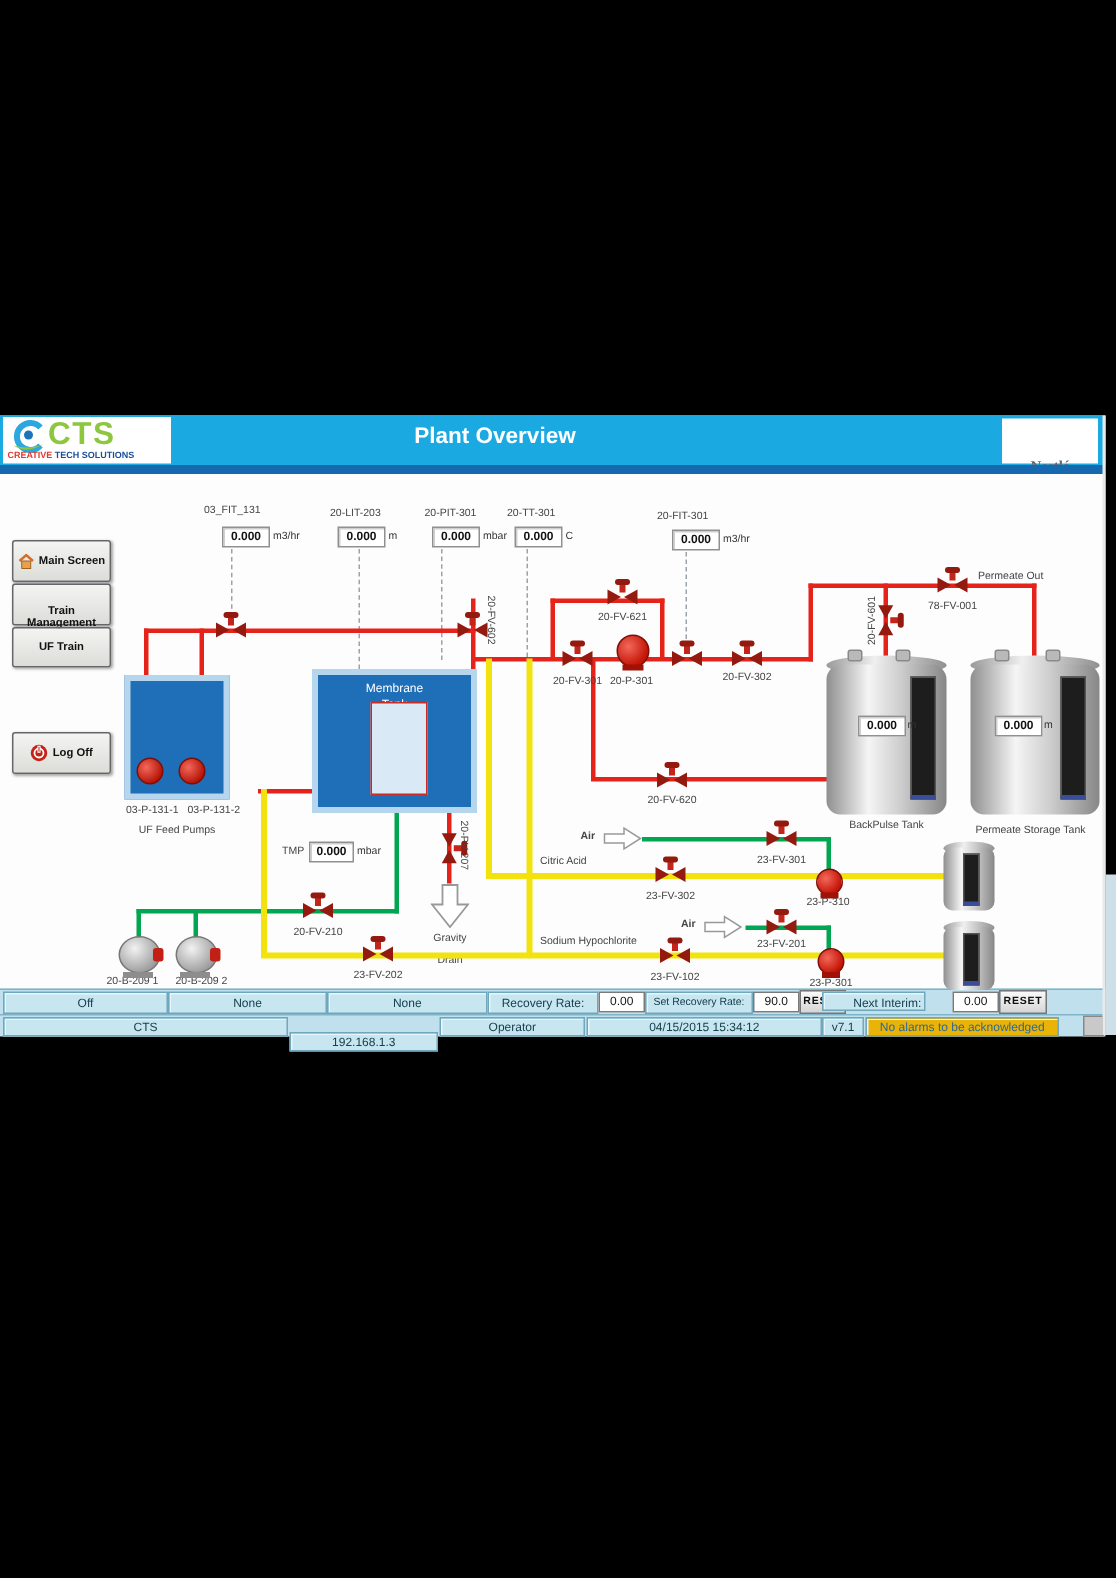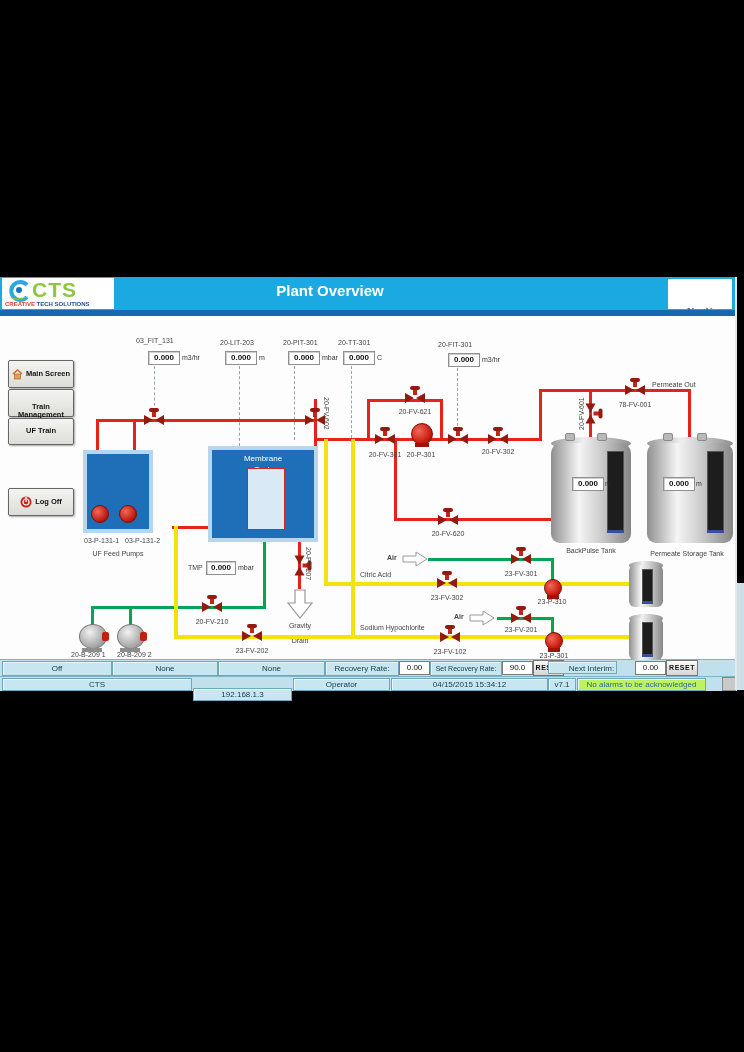--- a/index.html
+++ b/index.html
@@ -71,21 +71,21 @@
   
   #membrane-el{position:absolute;background:#D9EAF6;border:1px solid #cc2a22;z-index:3;}
   .wh{color:#fff;font-size:8px;text-align:center;position:absolute;width:100%;z-index:3;}
   
   .srow{position:absolute;left:0;width:737px;background:#BFE0EC;border-top:1px solid #7fb4c8;}
   .scell{position:absolute;background:#C7E6F0;border:1px solid #6FA7BD;box-shadow:inset 1px 1px 0 #e8f6fb;
         font-size:8px;color:#16404e;text-align:center;}
   .sbox{position:absolute;background:#fff;border:1px solid #7a7a7a;font-size:8px;color:#111;text-align:center;}
   .sbtn{position:absolute;background:linear-gradient(#fafafa,#d5d5d5);border:1px solid #777;
         font-size:7px;font-weight:bold;color:#111;text-align:center;letter-spacing:.5px;}
-  #alarm-cell{color:#2a6a9a;background:#bef264;}
+  #alarm-cell{color:#2a6a9a;background:#eab308;}
   #ack-icon{position:absolute;width:12px;height:12px;background:#c9c9c9;border:1px solid #888;}
   #right-strip{position:absolute;left:737px;top:583px;width:7px;height:107px;background:#cfdfe8;}
   #win-edge{position:absolute;left:735px;top:277px;width:2px;height:413px;background:#e9e9e9;}
 </style>
 </head>
 <body>
 
 <div id="stage">
 <div id="app">
 

